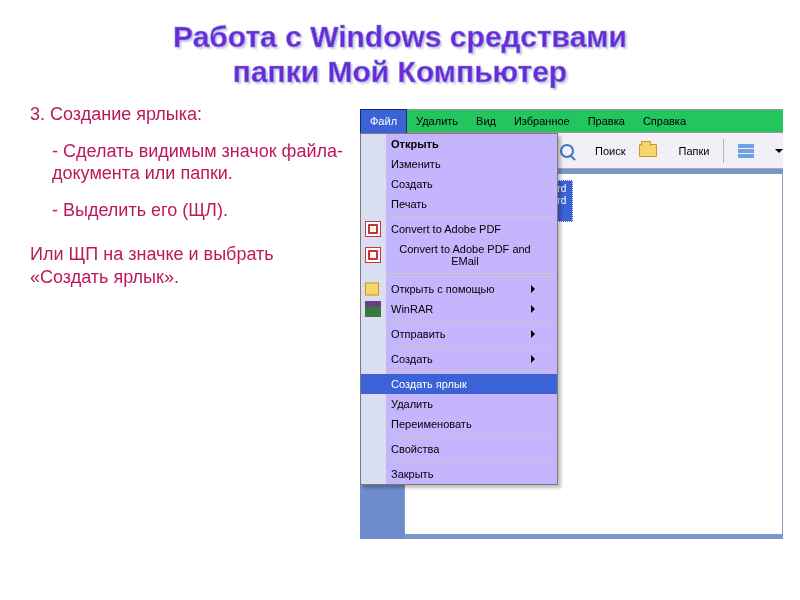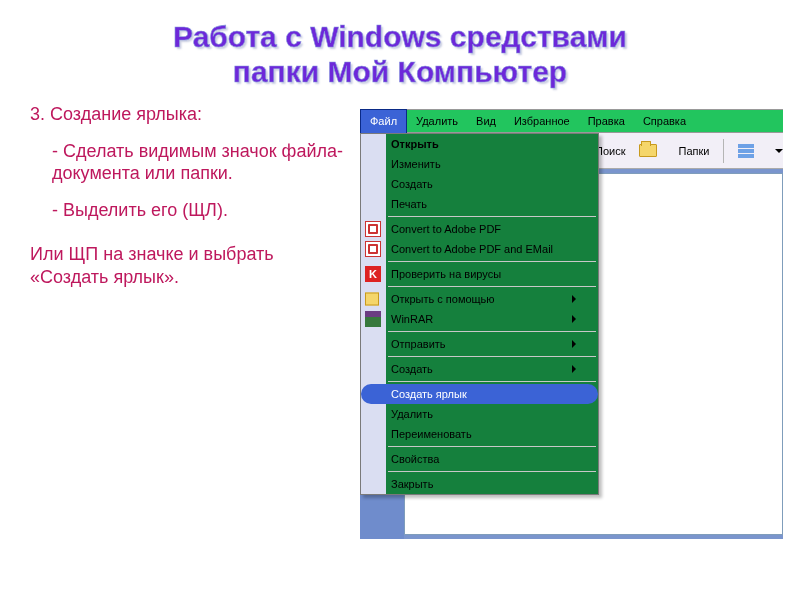--- a/index.html
+++ b/index.html
@@ -128,22 +128,22 @@
     font:bold 13px/18px Georgia,serif;
     text-align:center;
     border-radius:2px;
   }
   .file-label{font-size:10px;color:#fff;line-height:1.15}
   
   .dropdown {
     position: absolute;
     top: 24px;
     left: 0;
-    width: 239px;
-    background: #15803d;
+    width: 198px;
+    background: #c4b5fd;
     border: 1px solid #7a7a7a;
     box-shadow: 3px 3px 3px rgba(0,0,0,0.25);
     font-size: 11px;
     text-align: center;
   }
   .dd-strip{
     position:absolute;
     left:0;top:0;bottom:0;width:25px;
     background:#dadef2;
   }
@@ -152,21 +152,21 @@
     padding: 4px 18px 4px 30px;
     color: #000;
     display:flex;align-items:center;justify-content:space-between;
     cursor:default;
   }
   .dd-item.bold { font-weight: bold; }
   .dd-item .arrow {
     border:4px solid transparent;border-left-color:#000;
   }
   .dd-item.sel {
-    background:#3b63d6;color:#fff;border-radius:10px;
+    background:#3b63d6;color:#fff;
   }
   .dd-sep {
     margin: 2px 2px 2px 27px;
     border-top: 1px solid #c8c8c8;
   }
   .dd-ico{
     position:absolute;left:4px;top:50%;transform:translateY(-50%);
     width:16px;height:16px;
   }
   .pdf{background:#fff;border:1px solid #c33}
@@ -251,24 +251,20 @@
       <div class="dd-sep"></div>
       <div class="dd-item">
         <span class="dd-ico pdf"></span>
         <span>Convert to Adobe PDF</span>
       </div>
       <div class="dd-item">
         <span class="dd-ico pdf"></span>
         <span>Convert to Adobe PDF and EMail</span>
       </div>
       <div class="dd-sep"></div>
-      <div class="dd-item">
-        <span class="dd-ico kasp"></span>
-        <span>Проверить на вирусы</span>
-      </div>
       <div class="dd-sep"></div>
       <div class="dd-item">
         <span class="dd-ico openw"></span>
         <span>Открыть с помощью</span>
           <span class="arrow"></span>
       </div>
       <div class="dd-item">
         <span class="dd-ico rar"></span>
         <span>WinRAR</span>
           <span class="arrow"></span>

